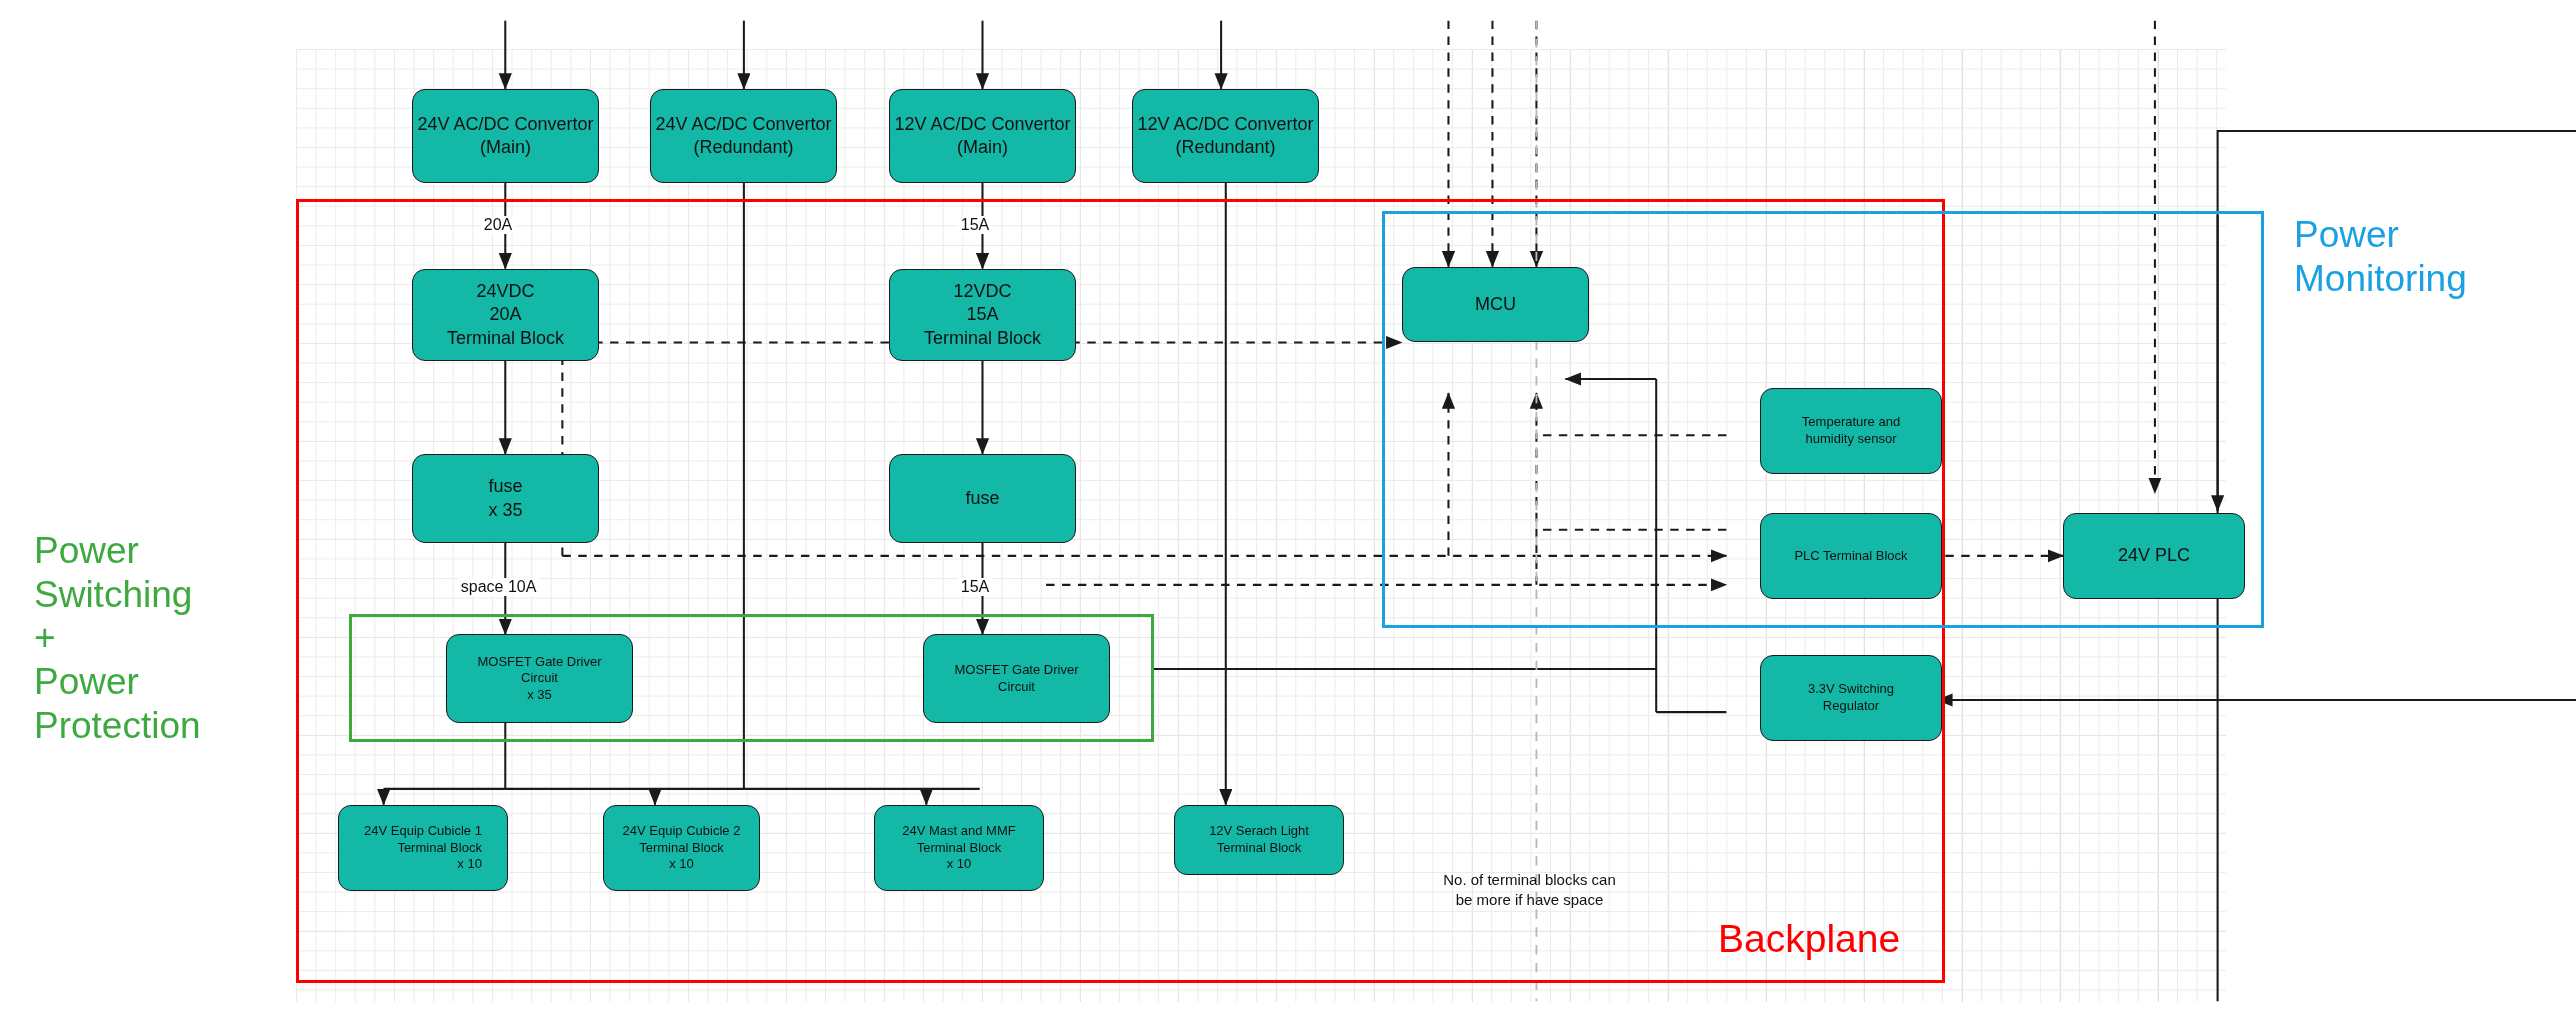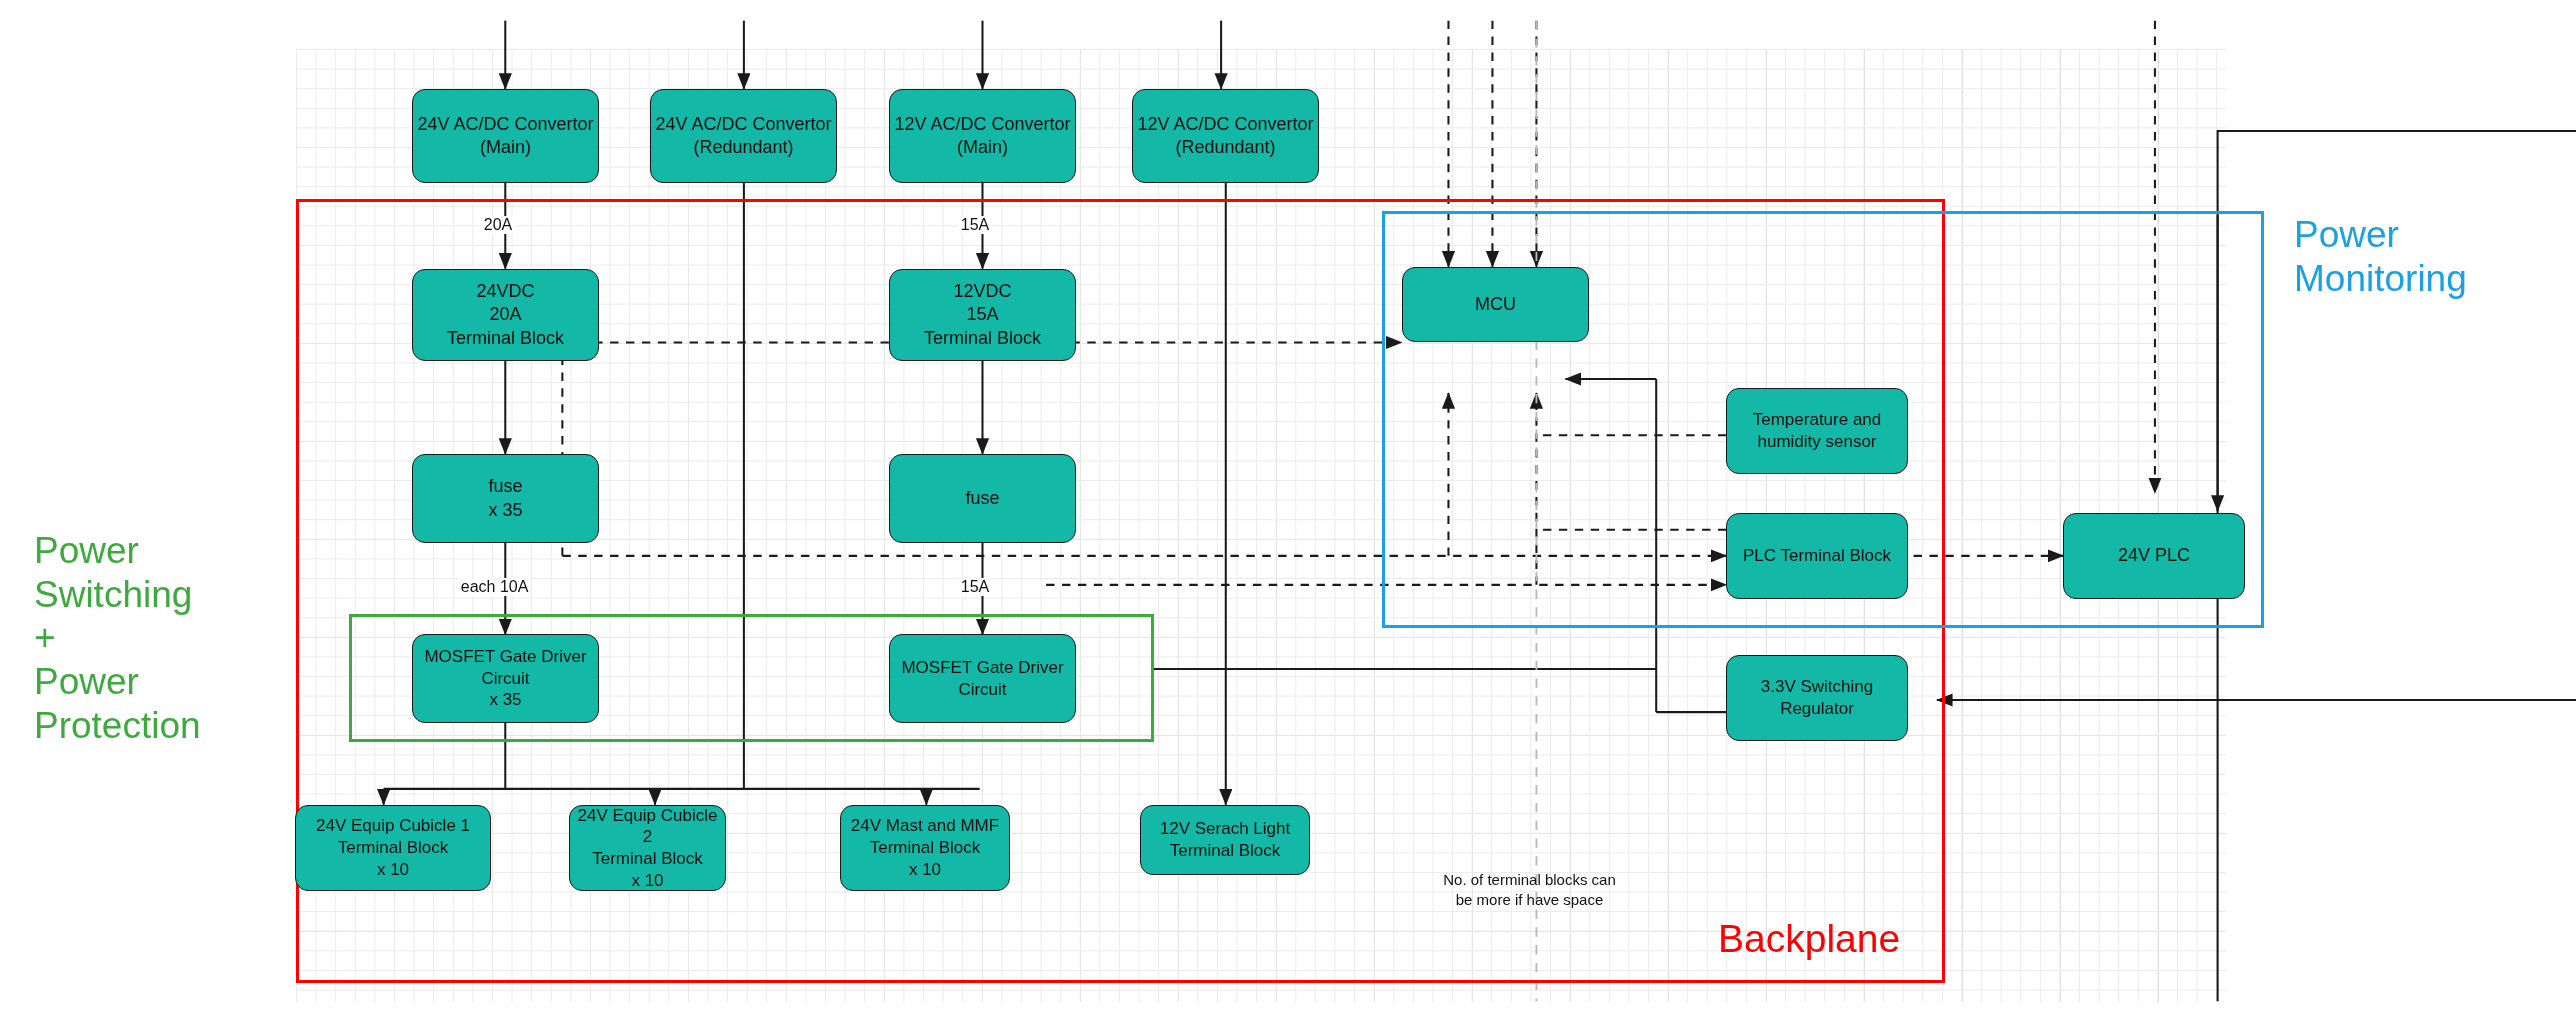--- a/index.html
+++ b/index.html
@@ -22,21 +22,21 @@
   .node{
     position:absolute;box-sizing:border-box;
     background:#14b8a6;border:1.5px solid #1a1a1a;border-radius:13px;
     display:flex;align-items:center;justify-content:center;
     text-align:center;color:#111111;
     font-size:18px;line-height:1.28;
     white-space:pre-line;
     padding:1.9px 3.7px;
     font-family:"Liberation Sans",sans-serif;
   }
-  .node.small{font-size:17px;}
+  .node.small{font-size:13px;margin-left:34px;}
 
   .zone{position:absolute;box-sizing:border-box;background:transparent;}
   .zone.red{border:3.3px solid #ff0000;}
   .zone.blue{border:3.3px solid #1ba1e2;}
   .zone.green{border:3.3px solid #3cab3c;}
 
   .zlabel{position:absolute;white-space:pre-line;font-family:"Liberation Sans",sans-serif;}
   .zlabel.green{color:#3ea93e;font-size:37px;line-height:1.18;}
   .zlabel.blue{color:#1ba1e2;font-size:37px;line-height:1.18;}
   .zlabel.red{color:#ff0000;font-size:39px;line-height:1.1;margin-top:8px;}
@@ -164,21 +164,21 @@
   <div class="node" style="left:412px;top:454px;width:187px;height:89px;">fuse
 x 35</div>
   <div class="node" style="left:889px;top:454px;width:187px;height:89px;">fuse</div>
 
   <div class="node small" style="left:412px;top:634px;width:187px;height:89px;">MOSFET Gate Driver
 Circuit
 x 35</div>
   <div class="node small" style="left:889px;top:634px;width:187px;height:89px;">MOSFET Gate Driver
 Circuit</div>
 
-  <div class="node small" style="left:295px;top:805px;width:196px;height:86px;">24V Equip Cubicle 1
+  <div class="node small" style="left:304px;top:805px;width:170px;height:86px;text-align:right;">24V Equip Cubicle 1
 Terminal Block
 x 10</div>
   <div class="node small" style="left:569px;top:805px;width:157px;height:86px;">24V Equip Cubicle 2
 Terminal Block
 x 10</div>
   <div class="node small" style="left:840px;top:805px;width:170px;height:86px;">24V Mast and MMF
 Terminal Block
 x 10</div>
   <div class="node small" style="left:1140px;top:805px;width:170px;height:70px;">12V Serach Light
 Terminal Block</div>
@@ -186,20 +186,20 @@
   <div class="node" style="left:1402px;top:267px;width:187px;height:75px;">MCU</div>
   <div class="node small" style="left:1726px;top:388px;width:182px;height:86px;">Temperature and
 humidity sensor</div>
   <div class="node small" style="left:1726px;top:513px;width:182px;height:86px;">PLC Terminal Block</div>
   <div class="node" style="left:2063px;top:513px;width:182px;height:86px;">24V PLC</div>
   <div class="node small" style="left:1726px;top:655px;width:182px;height:86px;">3.3V Switching
 Regulator</div>
 
   <div class="edgelabel" style="left:481px;top:216px;">20A</div>
   <div class="edgelabel" style="left:958px;top:216px;">15A</div>
-  <div class="edgelabel" style="left:458px;top:578px;">each 10A</div>
+  <div class="edgelabel" style="left:458px;top:578px;">space 10A</div>
   <div class="edgelabel" style="left:958px;top:578px;">15A</div>
 
   <div class="note" style="left:1375px;top:870px;width:309px;">No. of terminal blocks can
 be more if have space</div>
 
 </div>
 
 
 </body></html>

